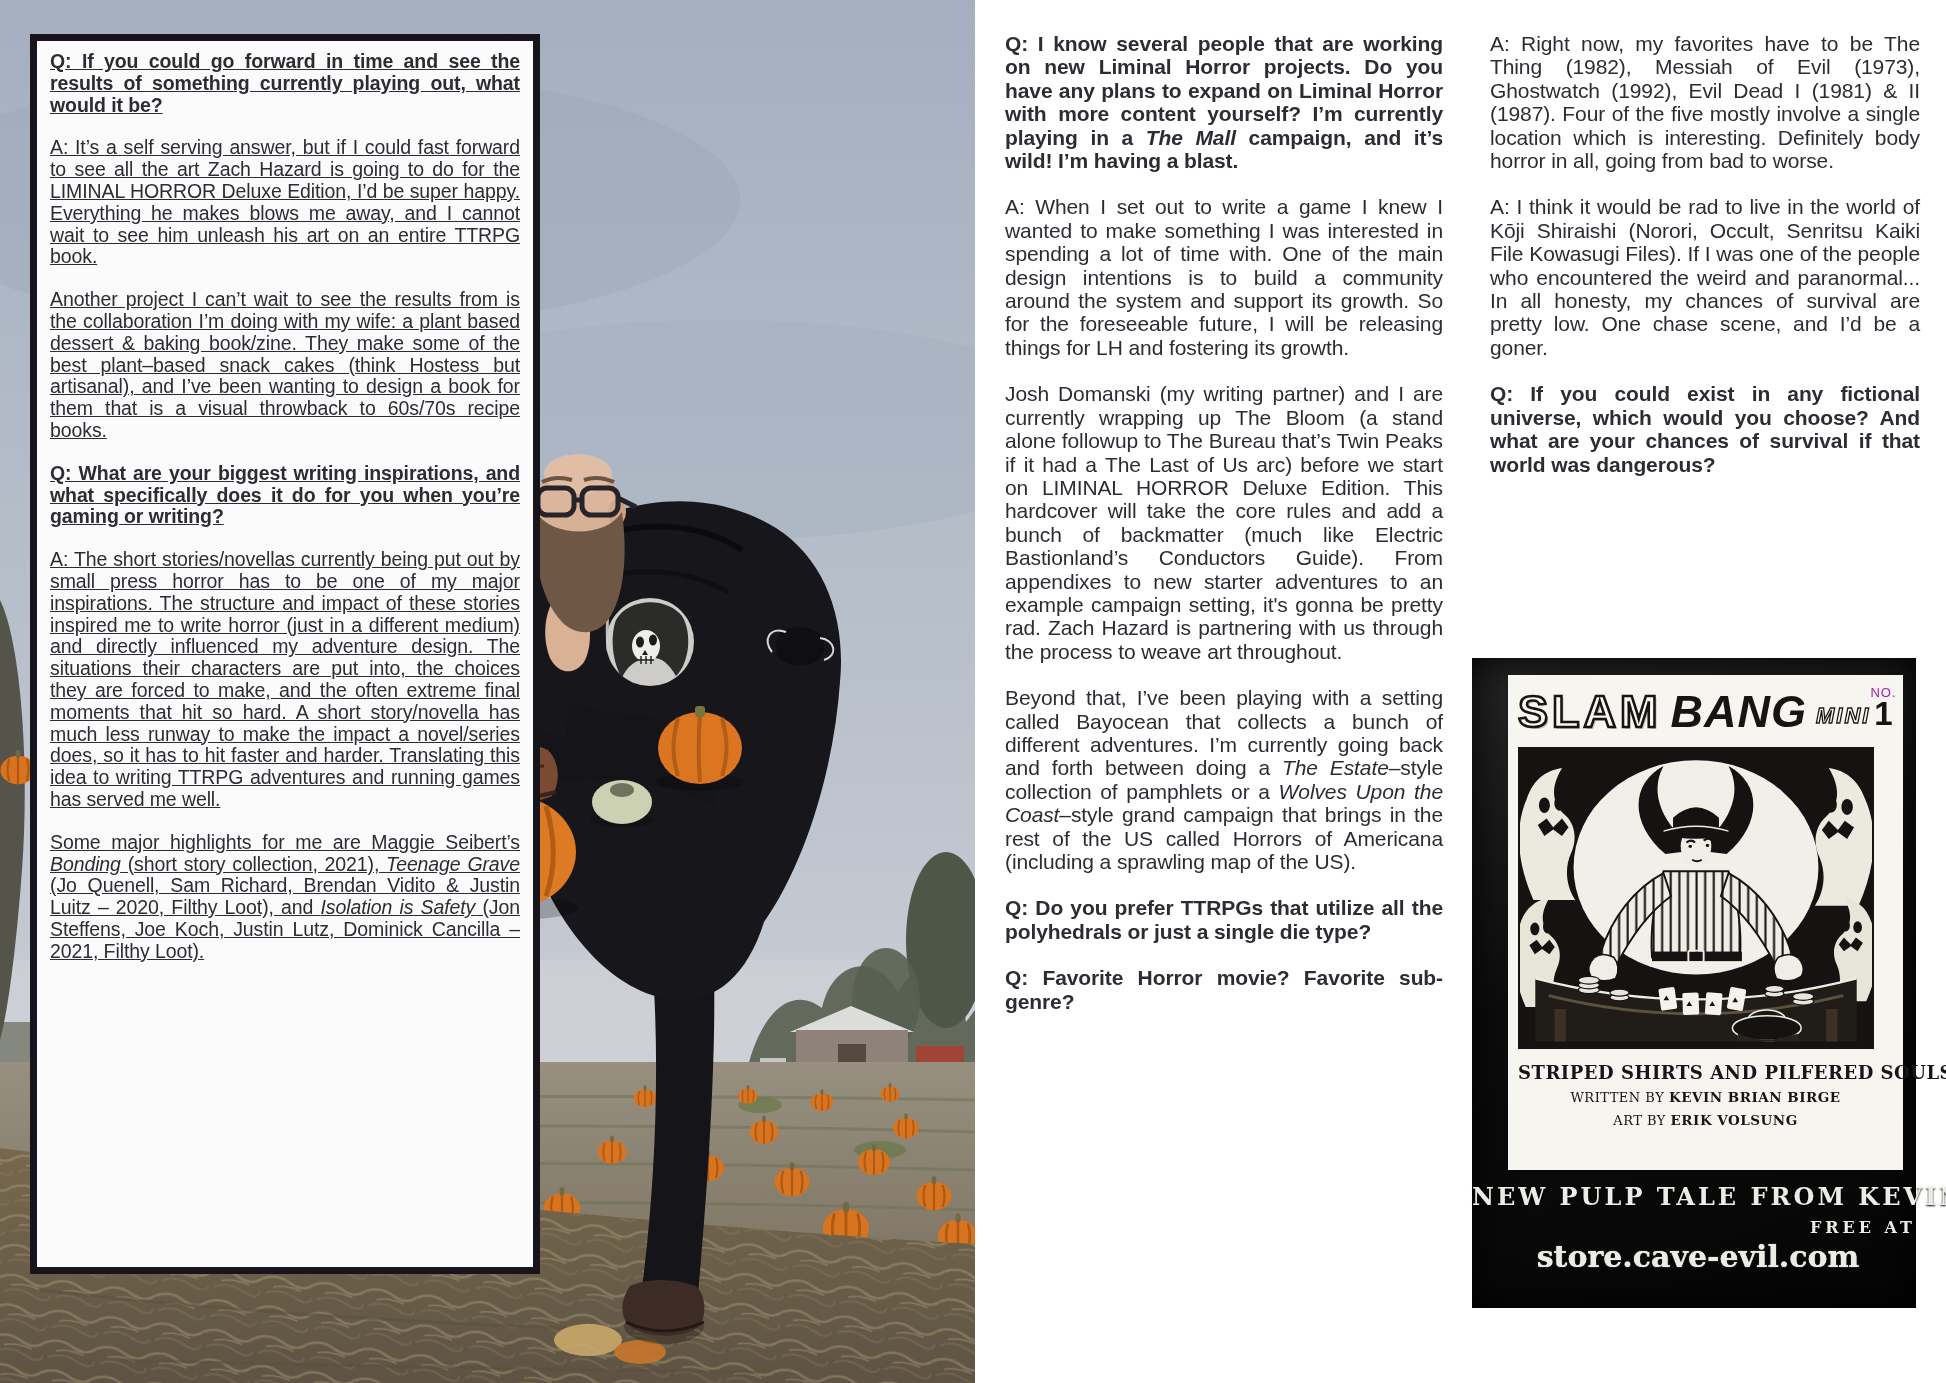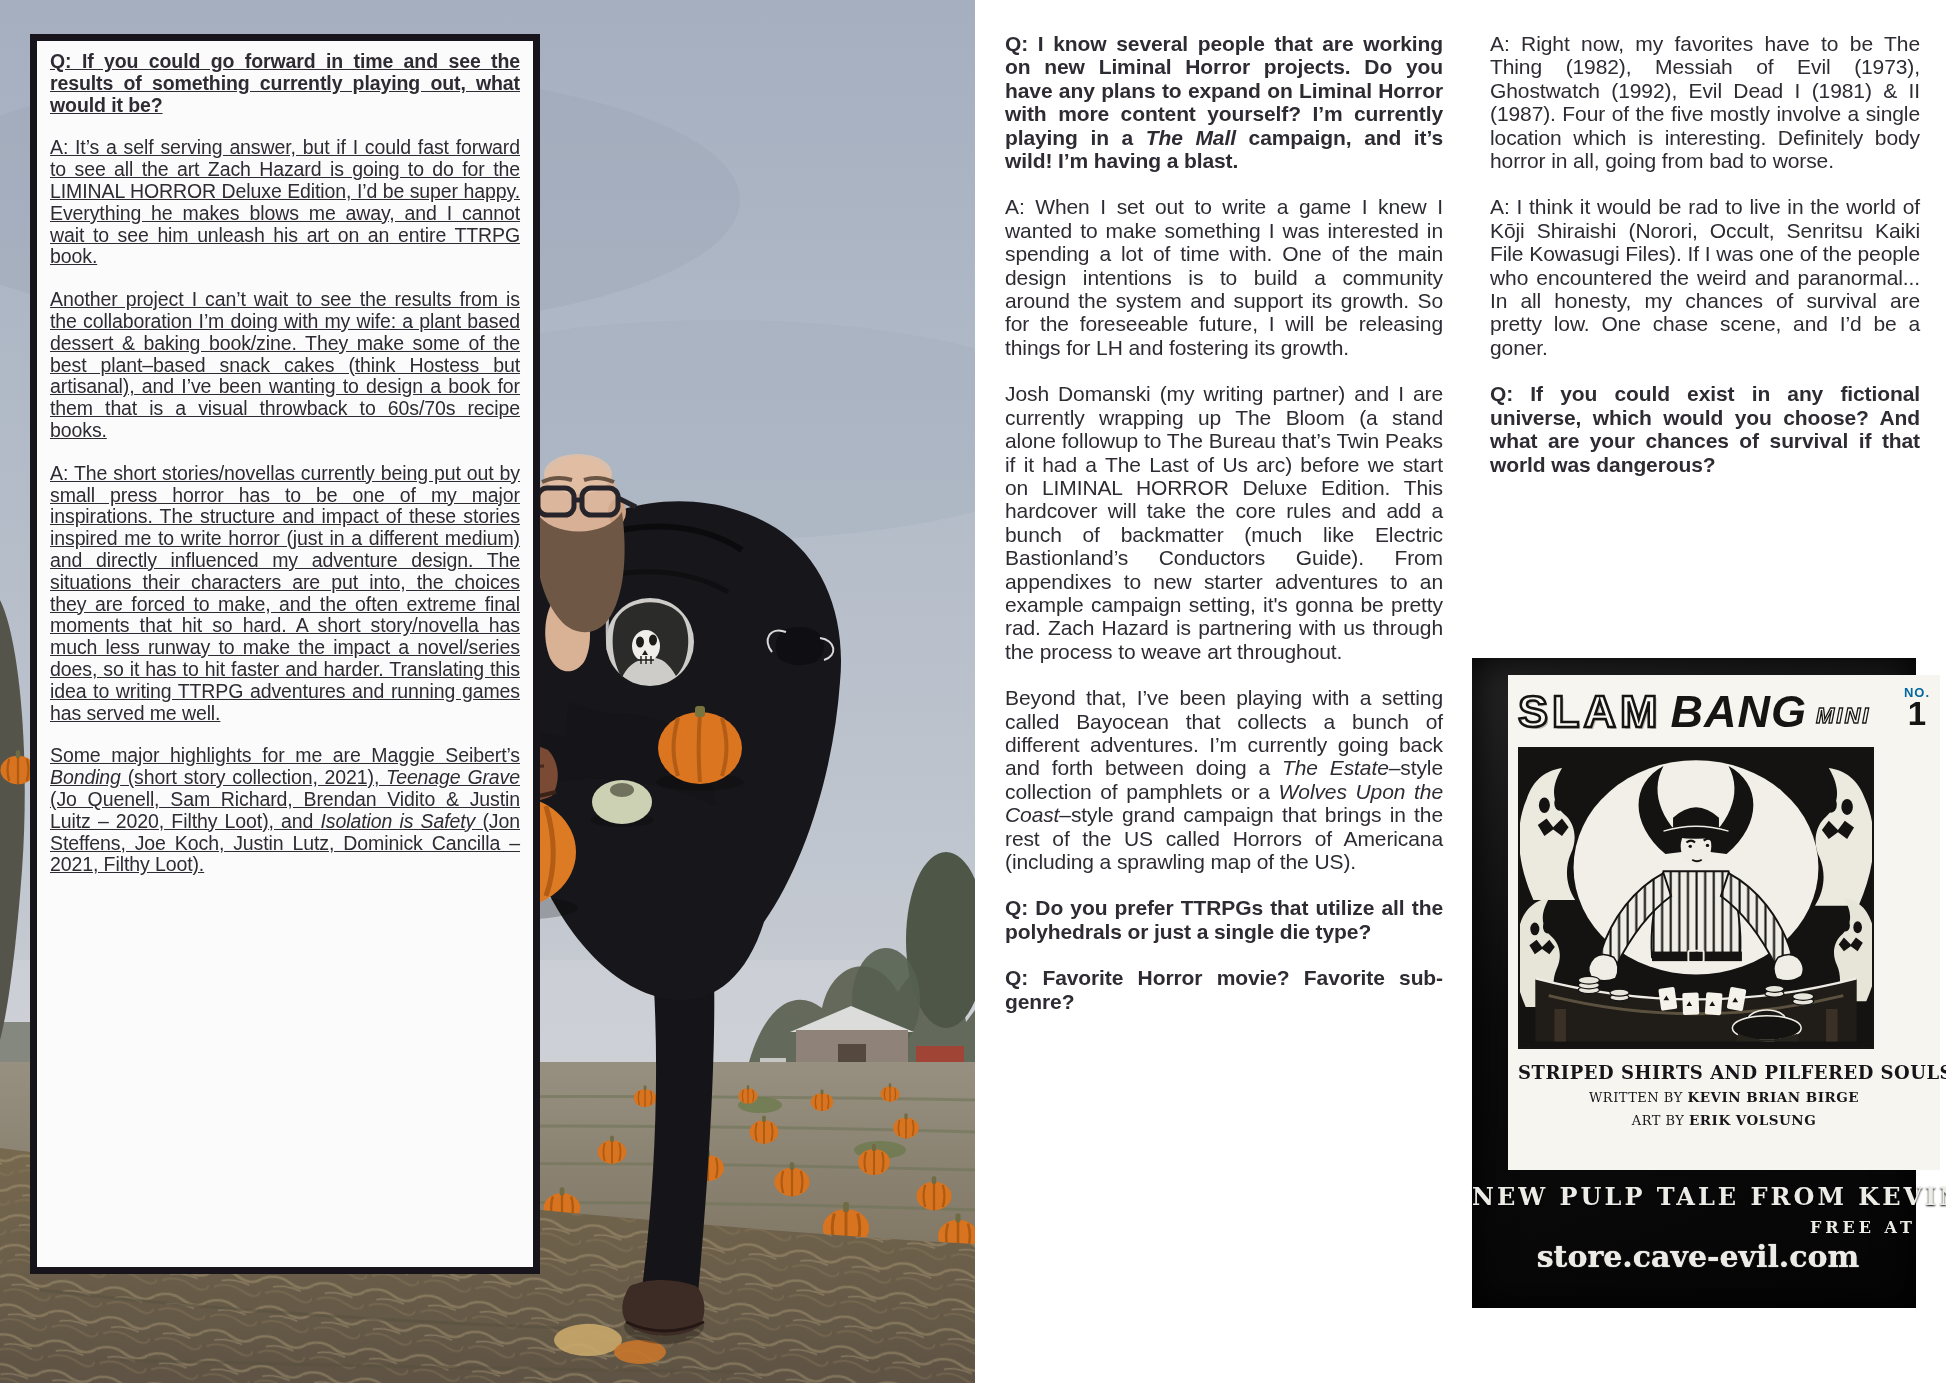--- a/index.html
+++ b/index.html
@@ -15,30 +15,30 @@
   .col{position:absolute;top:32px;}
   .col p{font-size:21px;line-height:23.4px;text-align:justify;margin:0 0 23px 0;letter-spacing:-0.1px;}
   .col-middle{left:1005px;width:438px;}
   .col-right{left:1490px;width:430px;}
   .b{font-weight:700;}
   .i{font-style:italic;}
   
   .ad{position:absolute;left:1472px;top:658px;width:444px;height:650px;
       background:linear-gradient(160deg,#262626 0%,#0c0c0c 45%,#050505 100%);
       box-shadow:inset 0 0 40px #000;}
-  .poster{position:absolute;left:36px;top:17px;width:432px;height:495px;background:#f7f5ef;
+  .poster{position:absolute;left:36px;top:17px;width:395px;height:495px;background:#f7f5ef;
           padding:8px 10px 0 10px;box-sizing:border-box;}
   .masthead{display:flex;align-items:flex-start;height:64px;}
   .mh-slam{font-size:45px;font-weight:900;letter-spacing:4px;color:#faf8f2;line-height:58px;
            -webkit-text-stroke:2.6px #161513;text-shadow:2px 2px 0 #16151340;}
   .mh-bang{font-size:45px;font-weight:900;font-style:italic;color:#161513;line-height:58px;margin-left:9px;letter-spacing:1px;}
   .mh-mini{font-size:22px;font-weight:800;font-style:italic;color:#faf8f2;-webkit-text-stroke:1.3px #161513;
            margin-left:9px;letter-spacing:2px;line-height:66px;}
   .mh-issue{margin-left:auto;text-align:center;padding-top:2px;}
-  .mh-no{font-size:13px;font-weight:700;letter-spacing:1px;color:#0369a1;display:block;}
+  .mh-no{font-size:13px;font-weight:400;letter-spacing:1px;color:#a21caf;display:block;}
   .mh-num{font-size:33px;font-weight:900;color:#161513;display:block;line-height:28px;}
   .illus{width:352px;height:298px;border:2px solid #161513;background:#141312;}
   .story-title{font-family:"DejaVu Serif",serif;font-weight:700;font-size:18px;letter-spacing:.5px;
                text-align:center;color:#17151a;margin-top:9px;white-space:nowrap;}
   .credit{font-family:"DejaVu Serif",serif;text-align:center;color:#17151a;margin-top:4px;}
   .credit .small-label{font-size:13px;letter-spacing:.5px;}
   .credit .name{font-size:13.5px;font-weight:700;letter-spacing:.5px;}
   .ad-footer{position:absolute;left:0;top:524px;width:100%;text-align:center;color:#ecebe6;}
   .ad-tagline{font-family:"DejaVu Serif",serif;font-size:24px;font-weight:700;letter-spacing:3px;white-space:nowrap;
               text-shadow:0 1px 2px #000;}
@@ -236,20 +236,21 @@
         <path d="M468 748 C452 762 450 782 462 794 C486 808 530 806 552 796 C562 780 558 760 548 750 C522 738 490 738 468 748 Z" fill="#7a4a34"></path>
         <path d="M478 756 L540 752 M474 770 L544 766" stroke="#46281d" stroke-width="3"></path>
         <path d="M460 790 Q505 806 556 792" stroke="#3a2318" stroke-width="4" fill="none"></path>
       </g>
     </svg>
 
     <div class="qa-box">
       <p><span class="b">Q: If you could go forward in time and see the results of something currently playing out, what would it be?</span></p>
       <p><span>A: It’s a self serving answer, but if I could fast forward to see all the art Zach Hazard is going to do for the LIMINAL HORROR Deluxe Edition, I’d be super happy. Everything he makes blows me away, and I cannot wait to see him unleash his art on an entire TTRPG book.</span></p>
       <p><span>Another project I can’t wait to see the results from is the collaboration I’m doing with my wife: a plant based dessert &amp; baking book/zine. They make some of the best plant–based snack cakes (think Hostess but artisanal), and I’ve been wanting to design a book for them that is a visual throwback to 60s/70s recipe books.</span></p>
+      <p><span class="b">Q: What are your biggest writing inspirations, and what specifically does it do for you when you’re gaming or writing?</span></p>
       <p><span>A: The short stories/novellas currently being put out by small press horror has to be one of my major inspirations. The structure and impact of these stories inspired me to write horror (just in a different medium) and directly influenced my adventure design. The situations their characters are put into, the choices they are forced to make, and the often extreme final moments that hit so hard. A short story/novella has much less runway to make the impact a novel/series does, so it has to hit faster and harder. Translating this idea to writing TTRPG adventures and running games has served me well.</span></p>
       <p><span>Some major highlights for me are Maggie Seibert’s </span><span class="i">Bonding</span><span> (short story collection, 2021), </span><span class="i">Teenage Grave</span><span> (Jo Quenell, Sam Richard, Brendan Vidito &amp; Justin Luitz – 2020, Filthy Loot), and </span><span class="i">Isolation is Safety</span><span> (Jon Steffens, Joe Koch, Justin Lutz, Dominick Cancilla – 2021, Filthy Loot).</span></p>
     </div>
   </div>
 
   <div class="col col-middle">
     <p><span class="b">Q: I know several people that are working on new Liminal Horror projects. Do you have any plans to expand on Liminal Horror with more content yourself? I’m currently playing in a </span><span class="b i">The Mall</span><span class="b"> campaign, and it’s wild! I’m having a blast.</span></p>
     <p><span>A: When I set out to write a game I knew I wanted to make something I was interested in spending a lot of time with. One of the main design intentions is to build a community around the system and support its growth. So for the foreseeable future, I will be releasing things for LH and fostering its growth.</span></p>
     <p><span>Josh Domanski (my writing partner) and I are currently wrapping up The Bloom (a stand alone followup to The Bureau that’s Twin Peaks if it had a The Last of Us arc) before we start on LIMINAL HORROR Deluxe Edition. This hardcover will take the core rules and add a bunch of backmatter (much like Electric Bastionland’s Conductors Guide). From appendixes to new starter adventures to an example campaign setting, it's gonna be pretty rad. Zach Hazard is partnering with us through the process to weave art throughout.</span></p>
     <p><span>Beyond that, I’ve been playing with a setting called Bayocean that collects a bunch of different adventures. I’m currently going back and forth between doing a </span><span class="i">The Estate</span><span>–style collection of pamphlets or a </span><span class="i">Wolves Upon the Coast</span><span>–style grand campaign that brings in the rest of the US called Horrors of Americana (including a sprawling map of the US).</span></p>

